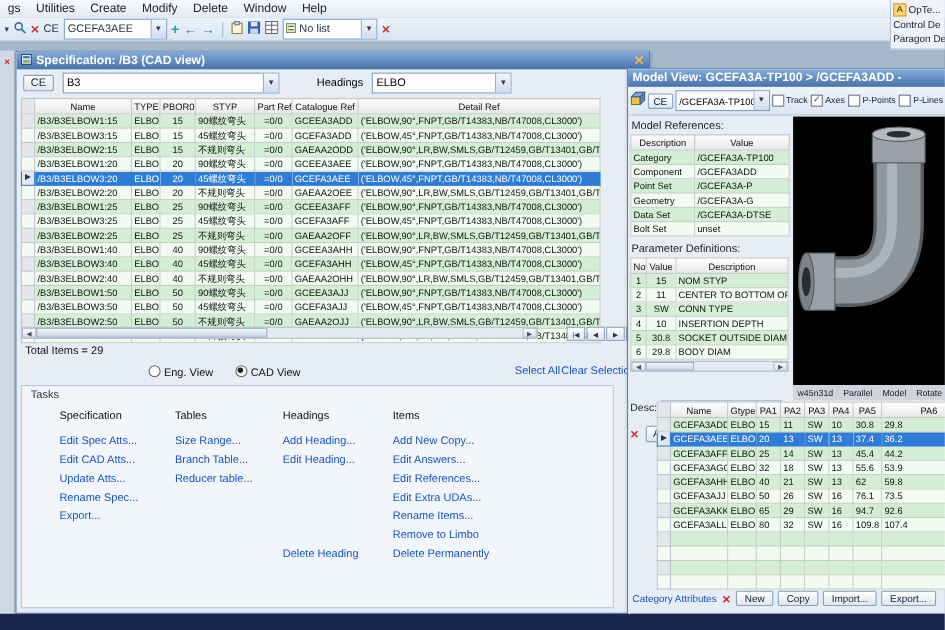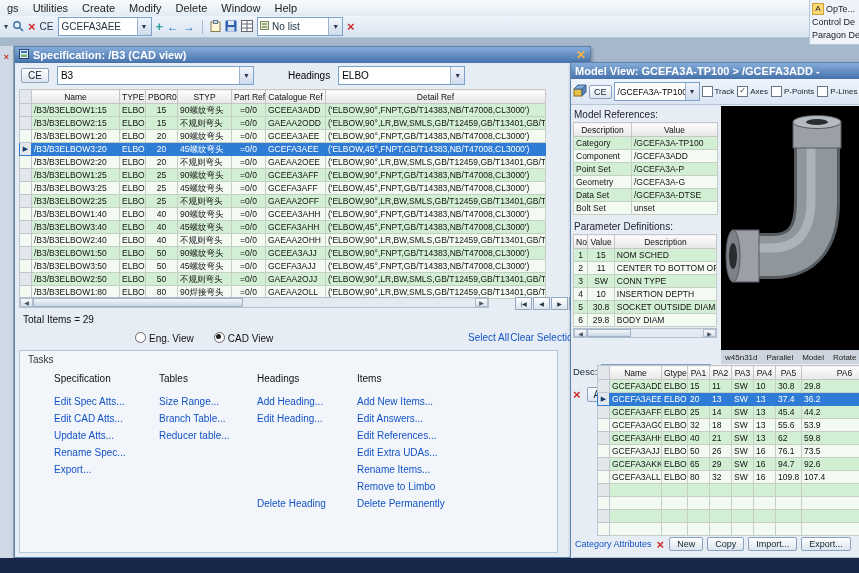--- a/index.html
+++ b/index.html
@@ -234,20 +234,30 @@
           <tr>
             <td class="mk"></td>
             <td>/B3/B3ELBOW1:15</td>
             <td>ELBO</td>
             <td>15</td>
             <td>90螺纹弯头</td>
             <td>=0/0</td>
             <td>GCEEA3ADD</td>
             <td>('ELBOW,90°,FNPT,GB/T14383,NB/T47008,CL3000')</td>
           </tr>
+          <tr class="alt">
+            <td class="mk"></td>
+            <td>/B3/B3ELBOW3:15</td>
+            <td>ELBO</td>
+            <td>15</td>
+            <td>45螺纹弯头</td>
+            <td>=0/0</td>
+            <td>GCEFA3ADD</td>
+            <td>('ELBOW,45°,FNPT,GB/T14383,NB/T47008,CL3000')</td>
+          </tr>
           <tr>
             <td class="mk"></td>
             <td>/B3/B3ELBOW2:15</td>
             <td>ELBO</td>
             <td>15</td>
             <td>不规则弯头</td>
             <td>=0/0</td>
             <td>GAEAA2ODD</td>
             <td>('ELBOW,90°,LR,BW,SMLS,GB/T12459,GB/T13401,GB/T8163,' + ATTRIB SCHED OF OWNER O</td>
           </tr>
@@ -444,21 +454,21 @@
               <div class="tlink spacer"></div>
               <div class="tlink spacer"></div>
               <div class="tlink spacer"></div>
               <div class="tlink spacer"></div>
               <div class="tlink">Delete Heading</div>
             </div>
         </div>
         <div class="tcol">
           <div class="thead">Items</div>
           <div>
-              <div class="tlink">Add New Items...</div>
+              <div class="tlink">Add New Copy...</div>
               <div class="tlink">Edit Answers...</div>
               <div class="tlink">Edit References...</div>
               <div class="tlink">Edit Extra UDAs...</div>
               <div class="tlink">Rename Items...</div>
               <div class="tlink">Remove to Limbo</div>
               <div class="tlink">Delete Permanently</div>
             </div>
         </div>
       </div>
     </div>
@@ -556,21 +566,21 @@
             <tr>
               <th>No</th>
               <th>Value</th>
               <th>Description</th>
             </tr>
           </thead>
           <tbody>
             <tr>
               <td>1</td>
               <td>15</td>
-              <td>NOM SCHED</td>
+              <td>NOM STYP</td>
             </tr>
             <tr class="alt">
               <td>2</td>
               <td>11</td>
               <td>CENTER TO BOTTOM OF FACE</td>
             </tr>
             <tr>
               <td>3</td>
               <td>SW</td>
               <td>CONN TYPE</td>

